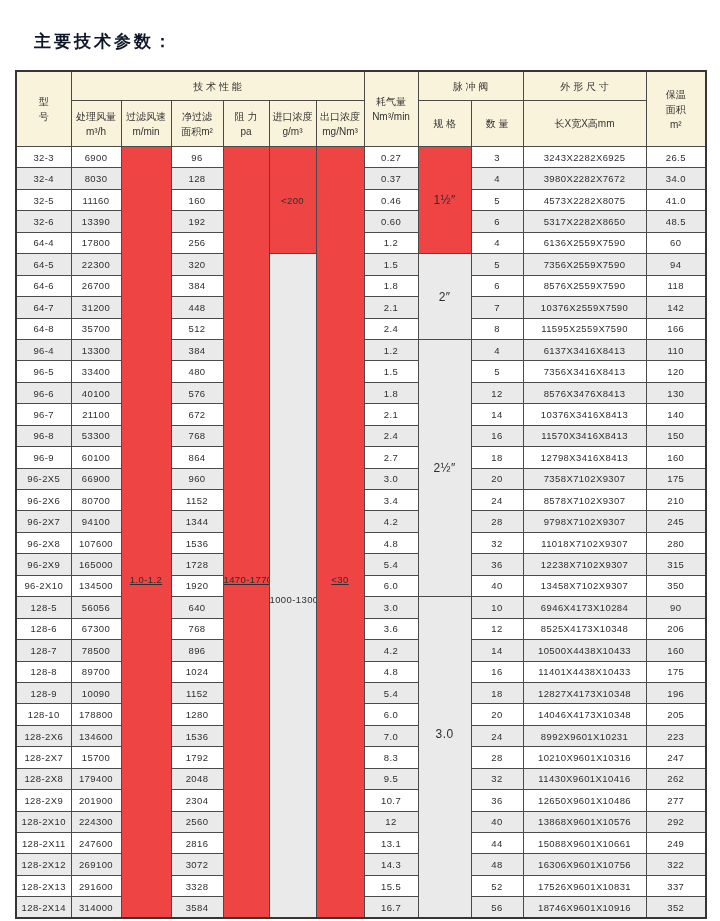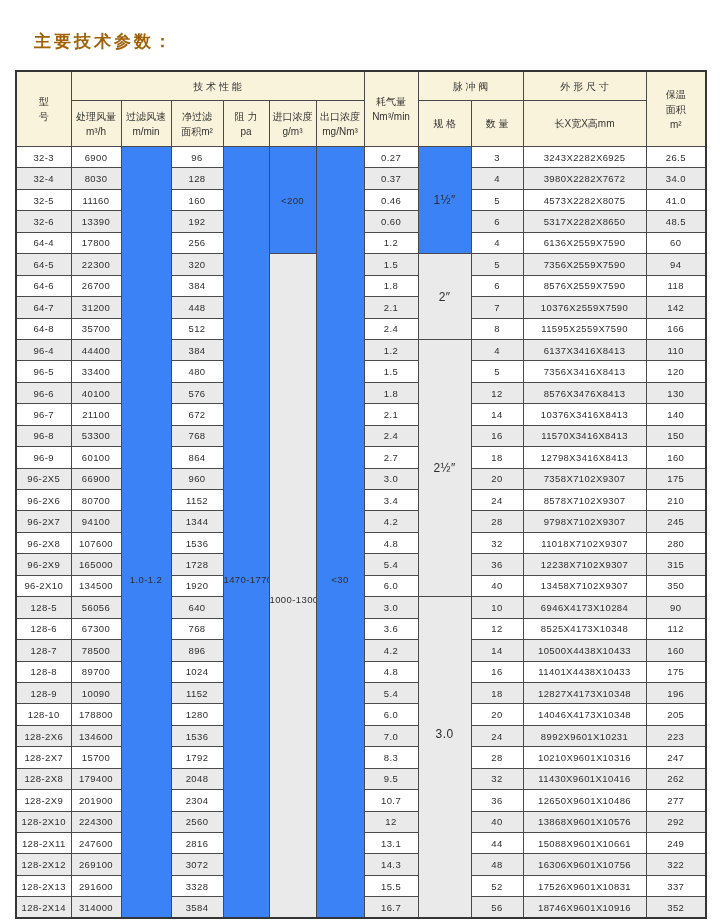--- a/index.html
+++ b/index.html
@@ -2,21 +2,21 @@
 <html><head>
 <meta charset="utf-8">
 <style>
   html,body{margin:0;padding:0;}
   body{
     width:720px;height:921px;position:relative;background:#ffffff;
     font-family:"Liberation Sans","DejaVu Sans",sans-serif;color:#2e2e2e;
   }
   .page-title{
     position:absolute;left:34px;top:30px;
-    font-size:17px;font-weight:bold;color:#a16207;letter-spacing:3px;
+    font-size:17px;font-weight:bold;color:#0f172a;letter-spacing:3px;
   }
   table.spec{
     position:absolute;left:15px;top:70px;width:690px;
     border-collapse:collapse;table-layout:fixed;
     border:2px solid #353535;
   }
   table.spec th,table.spec td{
     border:1px solid #4a4a4a;
     text-align:center;vertical-align:middle;
     padding:0;overflow:hidden;
@@ -25,22 +25,22 @@
     background:#faf3dc;font-weight:normal;
     font-size:10px;line-height:1.5;white-space:pre-line;color:#333;
   }
   thead tr.h1 th{height:28px;}
   thead tr.h2 th{height:45px;}
   tbody td{
     font-size:9.5px;letter-spacing:0.4px;background:#ffffff;white-space:nowrap;
   }
   tbody tr{height:21.44px;}
   tbody tr.alt td{background:#eaeaea;}
-  tbody td.merged{background:#3b82f6;}
-  tbody td.shift-down{padding-top:94px;}
+  tbody td.merged{background:#ef4444;}
+  tbody td.shift-down{padding-top:94px;text-decoration:underline;}
   tbody td.shift-small{padding-top:28px;margin-top:8px;}
   tbody td.shift-up{padding-bottom:46px;}
   tbody td.spec-cell{font-size:12px;}
 </style>
 </head>
 <body>
 
 <div class="page-title">主要技术参数：</div>
 
 <table class="spec">
@@ -173,21 +173,21 @@
         <td>64-8</td>
         <td>35700</td>
         <td>512</td>
         <td>2.4</td>
         <td>8</td>
         <td>11595X2559X7590</td>
         <td>166</td>
       </tr>
       <tr class="alt">
         <td>96-4</td>
-        <td>44400</td>
+        <td>13300</td>
         <td>384</td>
         <td>1.2</td>
         <td rowspan="12" class="merged spec-cell">2½″</td>
         <td>4</td>
         <td>6137X3416X8413</td>
         <td>110</td>
       </tr>
       <tr>
         <td>96-5</td>
         <td>33400</td>
@@ -297,21 +297,21 @@
         <td>6946X4173X10284</td>
         <td>90</td>
       </tr>
       <tr>
         <td>128-6</td>
         <td>67300</td>
         <td>768</td>
         <td>3.6</td>
         <td>12</td>
         <td>8525X4173X10348</td>
-        <td>112</td>
+        <td>206</td>
       </tr>
       <tr class="alt">
         <td>128-7</td>
         <td>78500</td>
         <td>896</td>
         <td>4.2</td>
         <td>14</td>
         <td>10500X4438X10433</td>
         <td>160</td>
       </tr>

